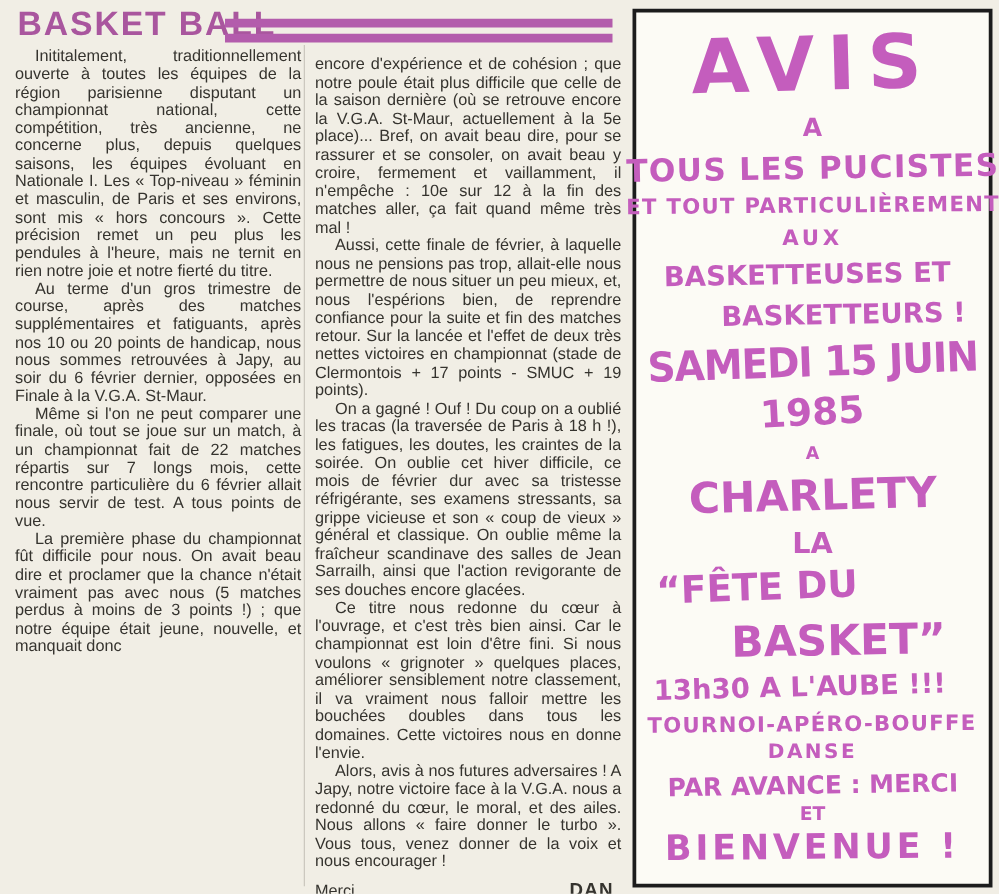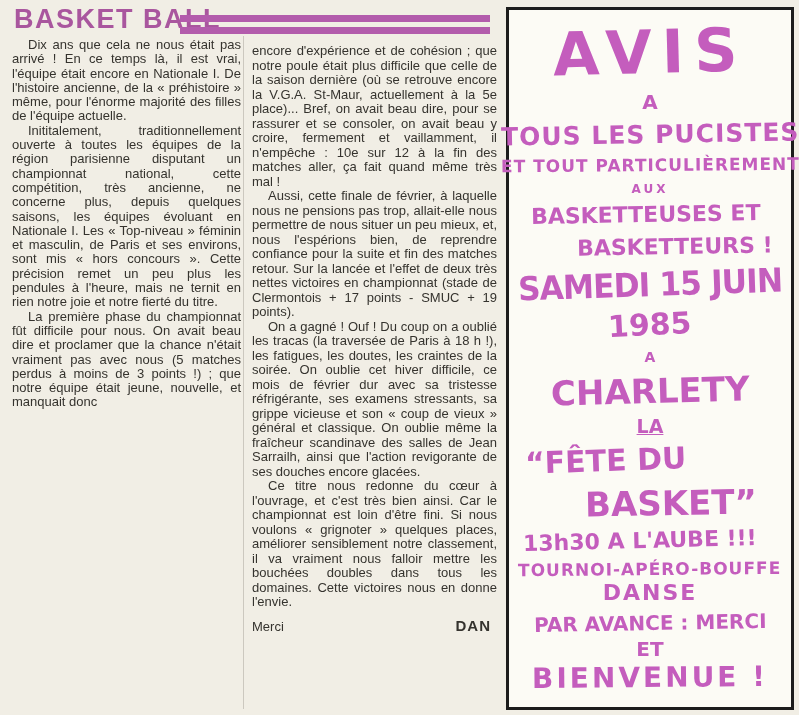--- a/index.html
+++ b/index.html
@@ -47,61 +47,63 @@
     justify-content:space-between;padding:12px 8px 14px 8px;
   }
   .al{
     color:#c45dbd;font-family:"DejaVu Sans",sans-serif;font-weight:800;
     line-height:1.02;white-space:nowrap;transform-origin:center;
   }
   .al-avis{font-size:60px;font-weight:900;letter-spacing:10px;transform:rotate(-1.5deg);}
   .al-a1{font-size:20px;}
   .al-pucistes{font-size:25px;letter-spacing:1px;transform:rotate(-1deg);}
   .al-partic{font-size:17px;letter-spacing:1px;transform:rotate(-0.5deg);}
-  .al-aux{font-size:12px;letter-spacing:3px;}
+  .al-aux{font-size:17px;letter-spacing:3px;}
   .al-bask1{font-size:22px;align-self:flex-start;margin-left:14px;transform:rotate(-1deg);}
   .al-bask2{font-size:22px;align-self:flex-end;margin-right:10px;transform:rotate(-1deg);}
   .al-samedi{font-size:33px;letter-spacing:-1px;transform:rotate(-2deg) scaleX(0.95);}
   .al-1985{font-size:30px;transform:rotate(-3deg);}
   .al-a2{font-size:14px;}
   .al-charlety{font-size:34px;transform:rotate(-1.5deg);}
-  .al-la{font-size:19px;text-decoration:underline;}
+  .al-la{font-size:23px;}
   .al-fete{font-size:30px;align-self:flex-start;margin-left:8px;transform:rotate(-2deg);}
   .al-basket{font-size:34px;align-self:flex-end;margin-right:26px;transform:rotate(-1deg);}
   .al-13h30{font-size:22px;align-self:flex-start;margin-left:6px;transform:rotate(-1.5deg);}
   .al-tournoi{font-size:17px;letter-spacing:1px;transform:rotate(-0.5deg);}
-  .al-danse{font-size:22px;letter-spacing:2px;margin-top:-6px;}
+  .al-danse{font-size:16px;letter-spacing:2px;margin-top:-6px;}
   .al-paravance{font-size:20px;transform:rotate(-1deg);}
-  .al-et{font-size:20px;margin:-4px 0;}
+  .al-et{font-size:15px;margin:-4px 0;}
   .al-bienvenue{font-size:28px;letter-spacing:3px;transform:rotate(-0.5deg);}
 </style>
 </head>
 <body>
 
 <div class="page">
 
   <h1 class="masthead-title">BASKET BALL</h1>
   <div class="stripes">
     <div class="bar"></div>
     <div class="bar"></div>
   </div>
 
   <div class="vdivider"></div>
 
   <div class="col col1">
-    <p>Dix ans que cela ne nous était pas arrivé ! En ce temps là, il est vrai, l'équipe était encore en Nationale I. De l'histoire ancienne, de la « préhistoire » même, pour l'énorme majorité des filles de l'équipe actuelle.</p>
     <p>Inititalement, traditionnellement ouverte à toutes les équipes de la région parisienne disputant un championnat national, cette compétition, très ancienne, ne concerne plus, depuis quelques saisons, les équipes évoluant en Nationale I. Les « Top-niveau » féminin et masculin, de Paris et ses environs, sont mis « hors concours ». Cette précision remet un peu plus les pendules à l'heure, mais ne ternit en rien notre joie et notre fierté du titre.</p>
+    <p>Au terme d'un gros trimestre de course, après des matches supplémentaires et fatiguants, après nos 10 ou 20 points de handicap, nous nous sommes retrouvées à Japy, au soir du 6 février dernier, opposées en Finale à la V.G.A. St-Maur.</p>
+    <p>Même si l'on ne peut comparer une finale, où tout se joue sur un match, à un championnat fait de 22 matches répartis sur 7 longs mois, cette rencontre particulière du 6 février allait nous servir de test. A tous points de vue.</p>
     <p>La première phase du championnat fût difficile pour nous. On avait beau dire et proclamer que la chance n'était vraiment pas avec nous (5 matches perdus à moins de 3 points !) ; que notre équipe était jeune, nouvelle, et manquait donc</p>
   </div>
 
   <div class="col col2">
     <p class="noindent">encore d'expérience et de cohésion ; que notre poule était plus difficile que celle de la saison dernière (où se retrouve encore la V.G.A. St-Maur, actuellement à la 5e place)... Bref, on avait beau dire, pour se rassurer et se consoler, on avait beau y croire, fermement et vaillamment, il n'empêche : 10e sur 12 à la fin des matches aller, ça fait quand même très mal !</p>
     <p>Aussi, cette finale de février, à laquelle nous ne pensions pas trop, allait-elle nous permettre de nous situer un peu mieux, et, nous l'espérions bien, de reprendre confiance pour la suite et fin des matches retour. Sur la lancée et l'effet de deux très nettes victoires en championnat (stade de Clermontois + 17 points - SMUC + 19 points).</p>
     <p>On a gagné ! Ouf ! Du coup on a oublié les tracas (la traversée de Paris à 18 h !), les fatigues, les doutes, les craintes de la soirée. On oublie cet hiver difficile, ce mois de février dur avec sa tristesse réfrigérante, ses examens stressants, sa grippe vicieuse et son « coup de vieux » général et classique. On oublie même la fraîcheur scandinave des salles de Jean Sarrailh, ainsi que l'action revigorante de ses douches encore glacées.</p>
     <p>Ce titre nous redonne du cœur à l'ouvrage, et c'est très bien ainsi. Car le championnat est loin d'être fini. Si nous voulons « grignoter » quelques places, améliorer sensiblement notre classement, il va vraiment nous falloir mettre les bouchées doubles dans tous les domaines. Cette victoires nous en donne l'envie.</p>
+    <p>Alors, avis à nos futures adversaires ! A Japy, notre victoire face à la V.G.A. nous a redonné du cœur, le moral, et des ailes. Nous allons « faire donner le turbo ». Vous tous, venez donner de la voix et nous encourager !</p>
     <div class="signoff">
       <span>Merci</span>
       <span class="author">DAN</span>
     </div>
   </div>
 
   <div class="poster">
     <div class="al al-avis">AVIS</div>
     <div class="al al-a1">A</div>
     <div class="al al-pucistes">TOUS LES PUCISTES</div>

